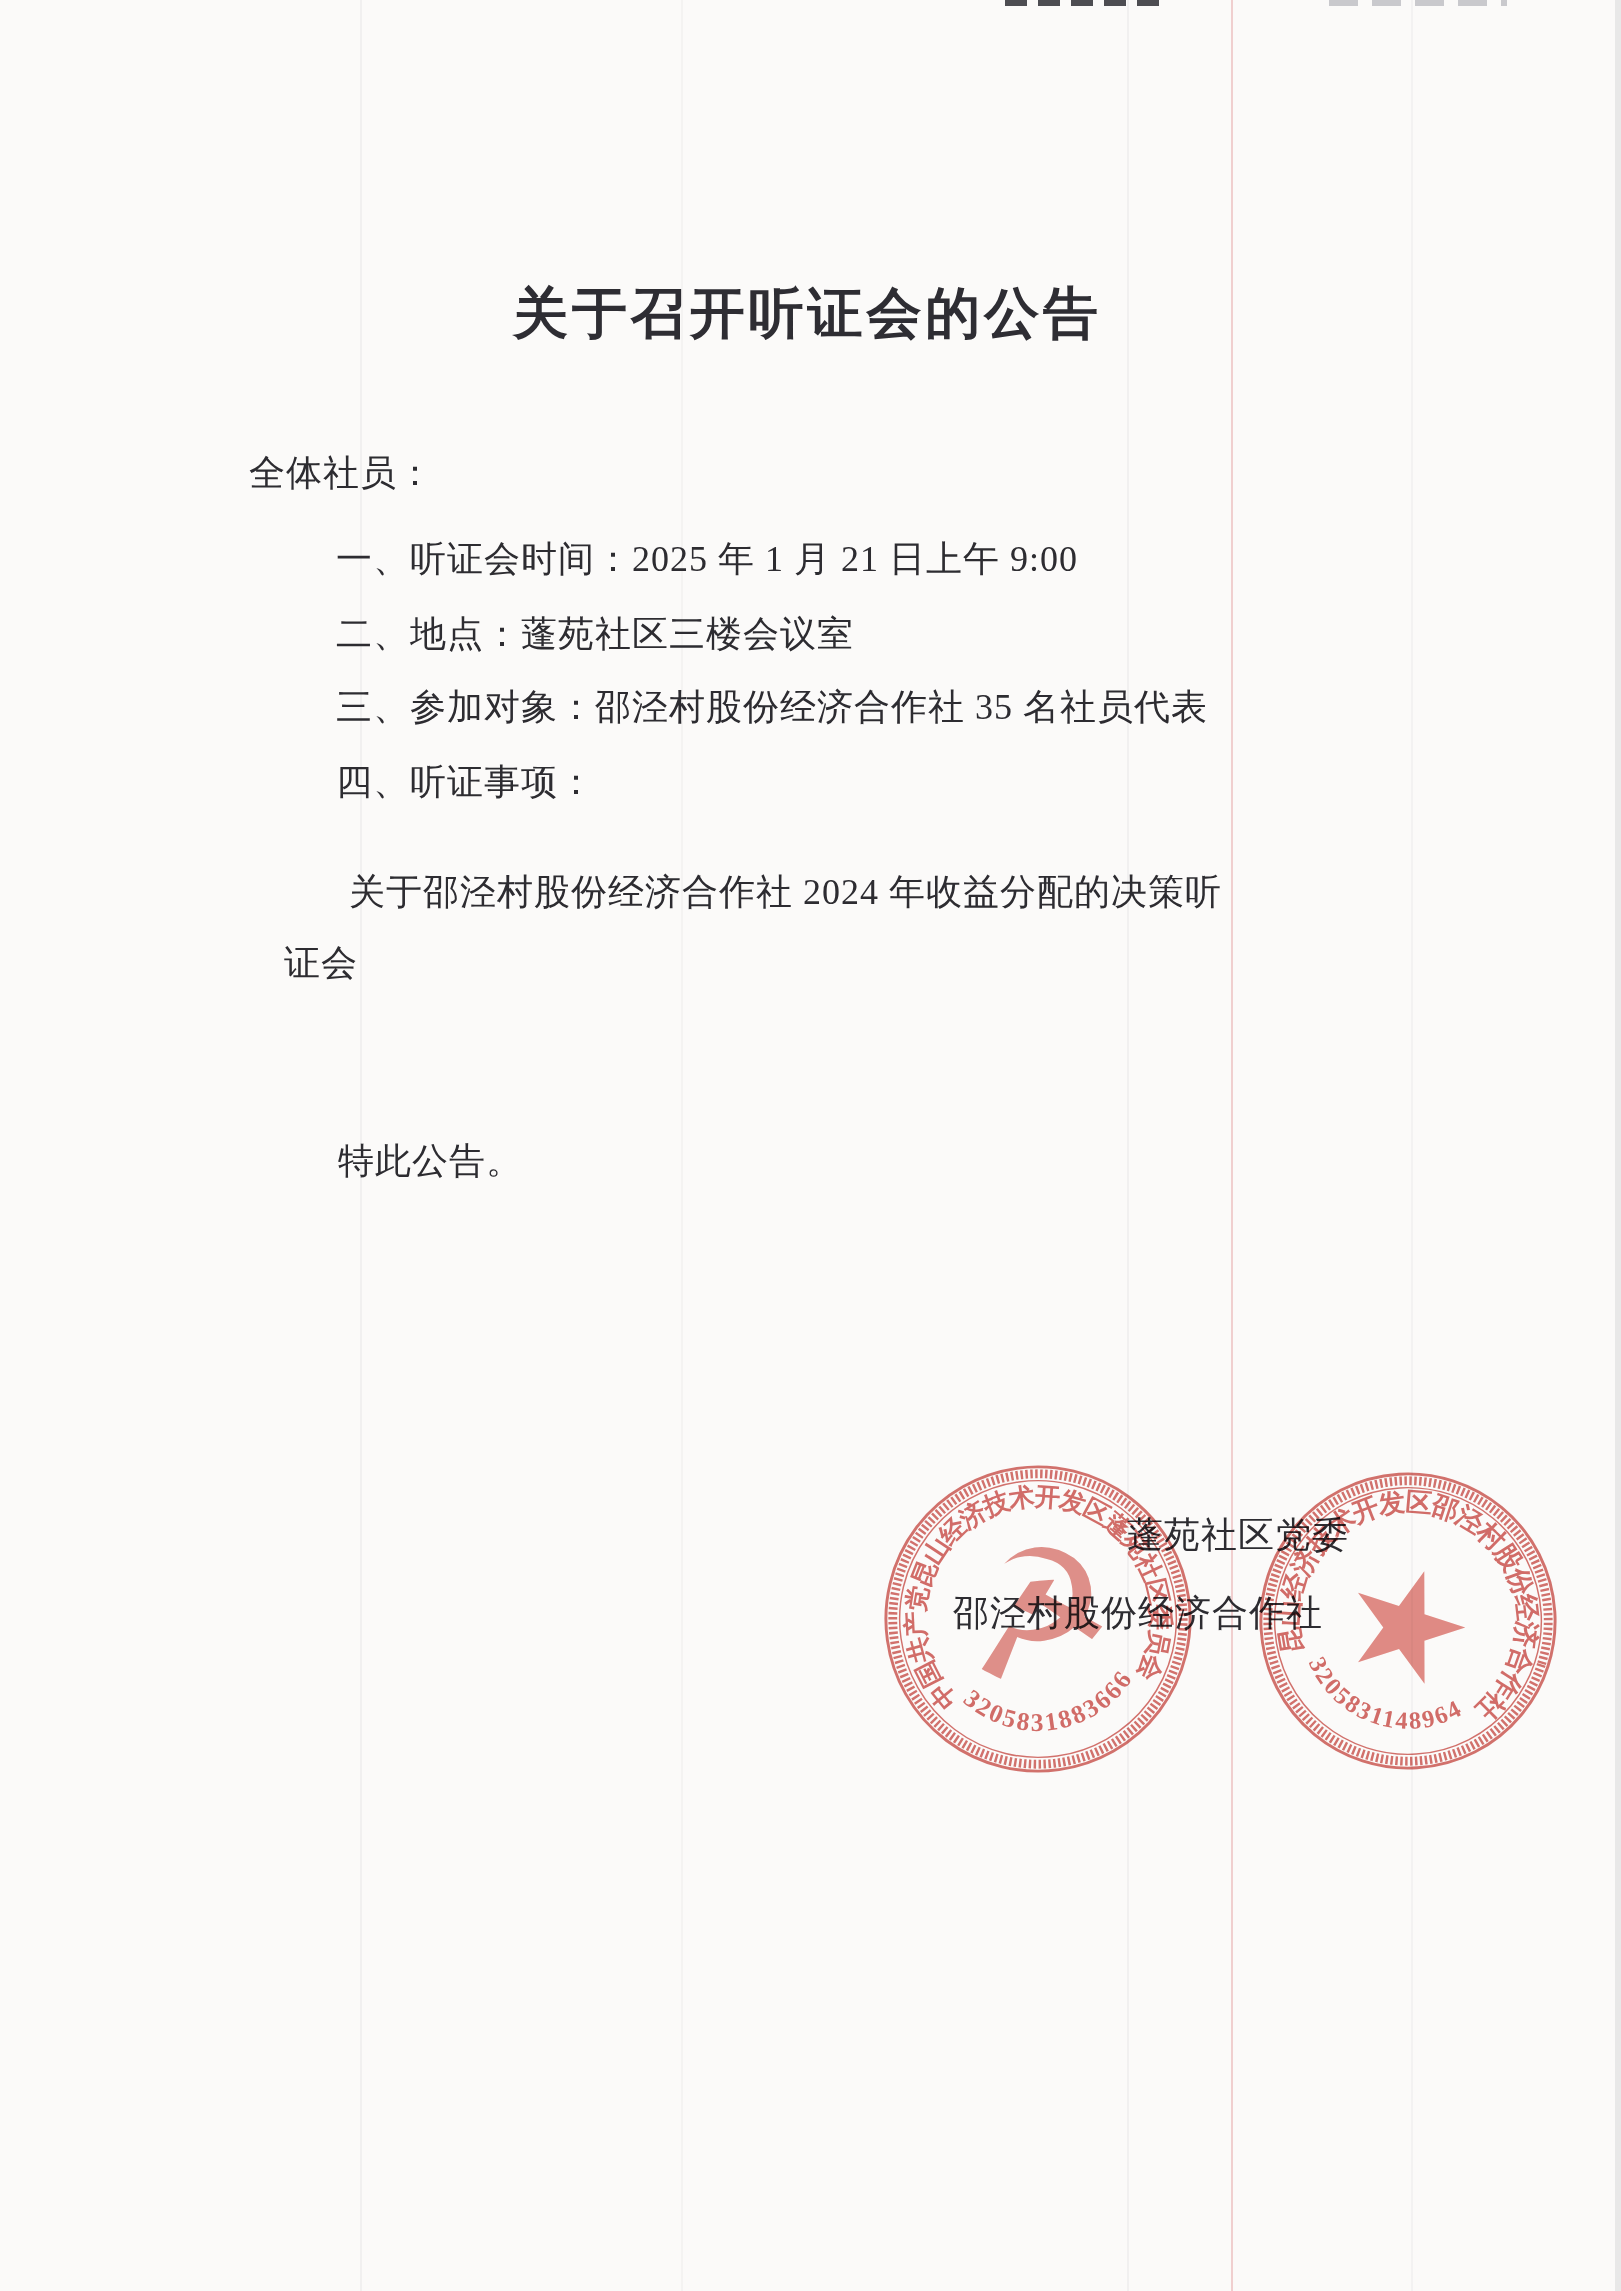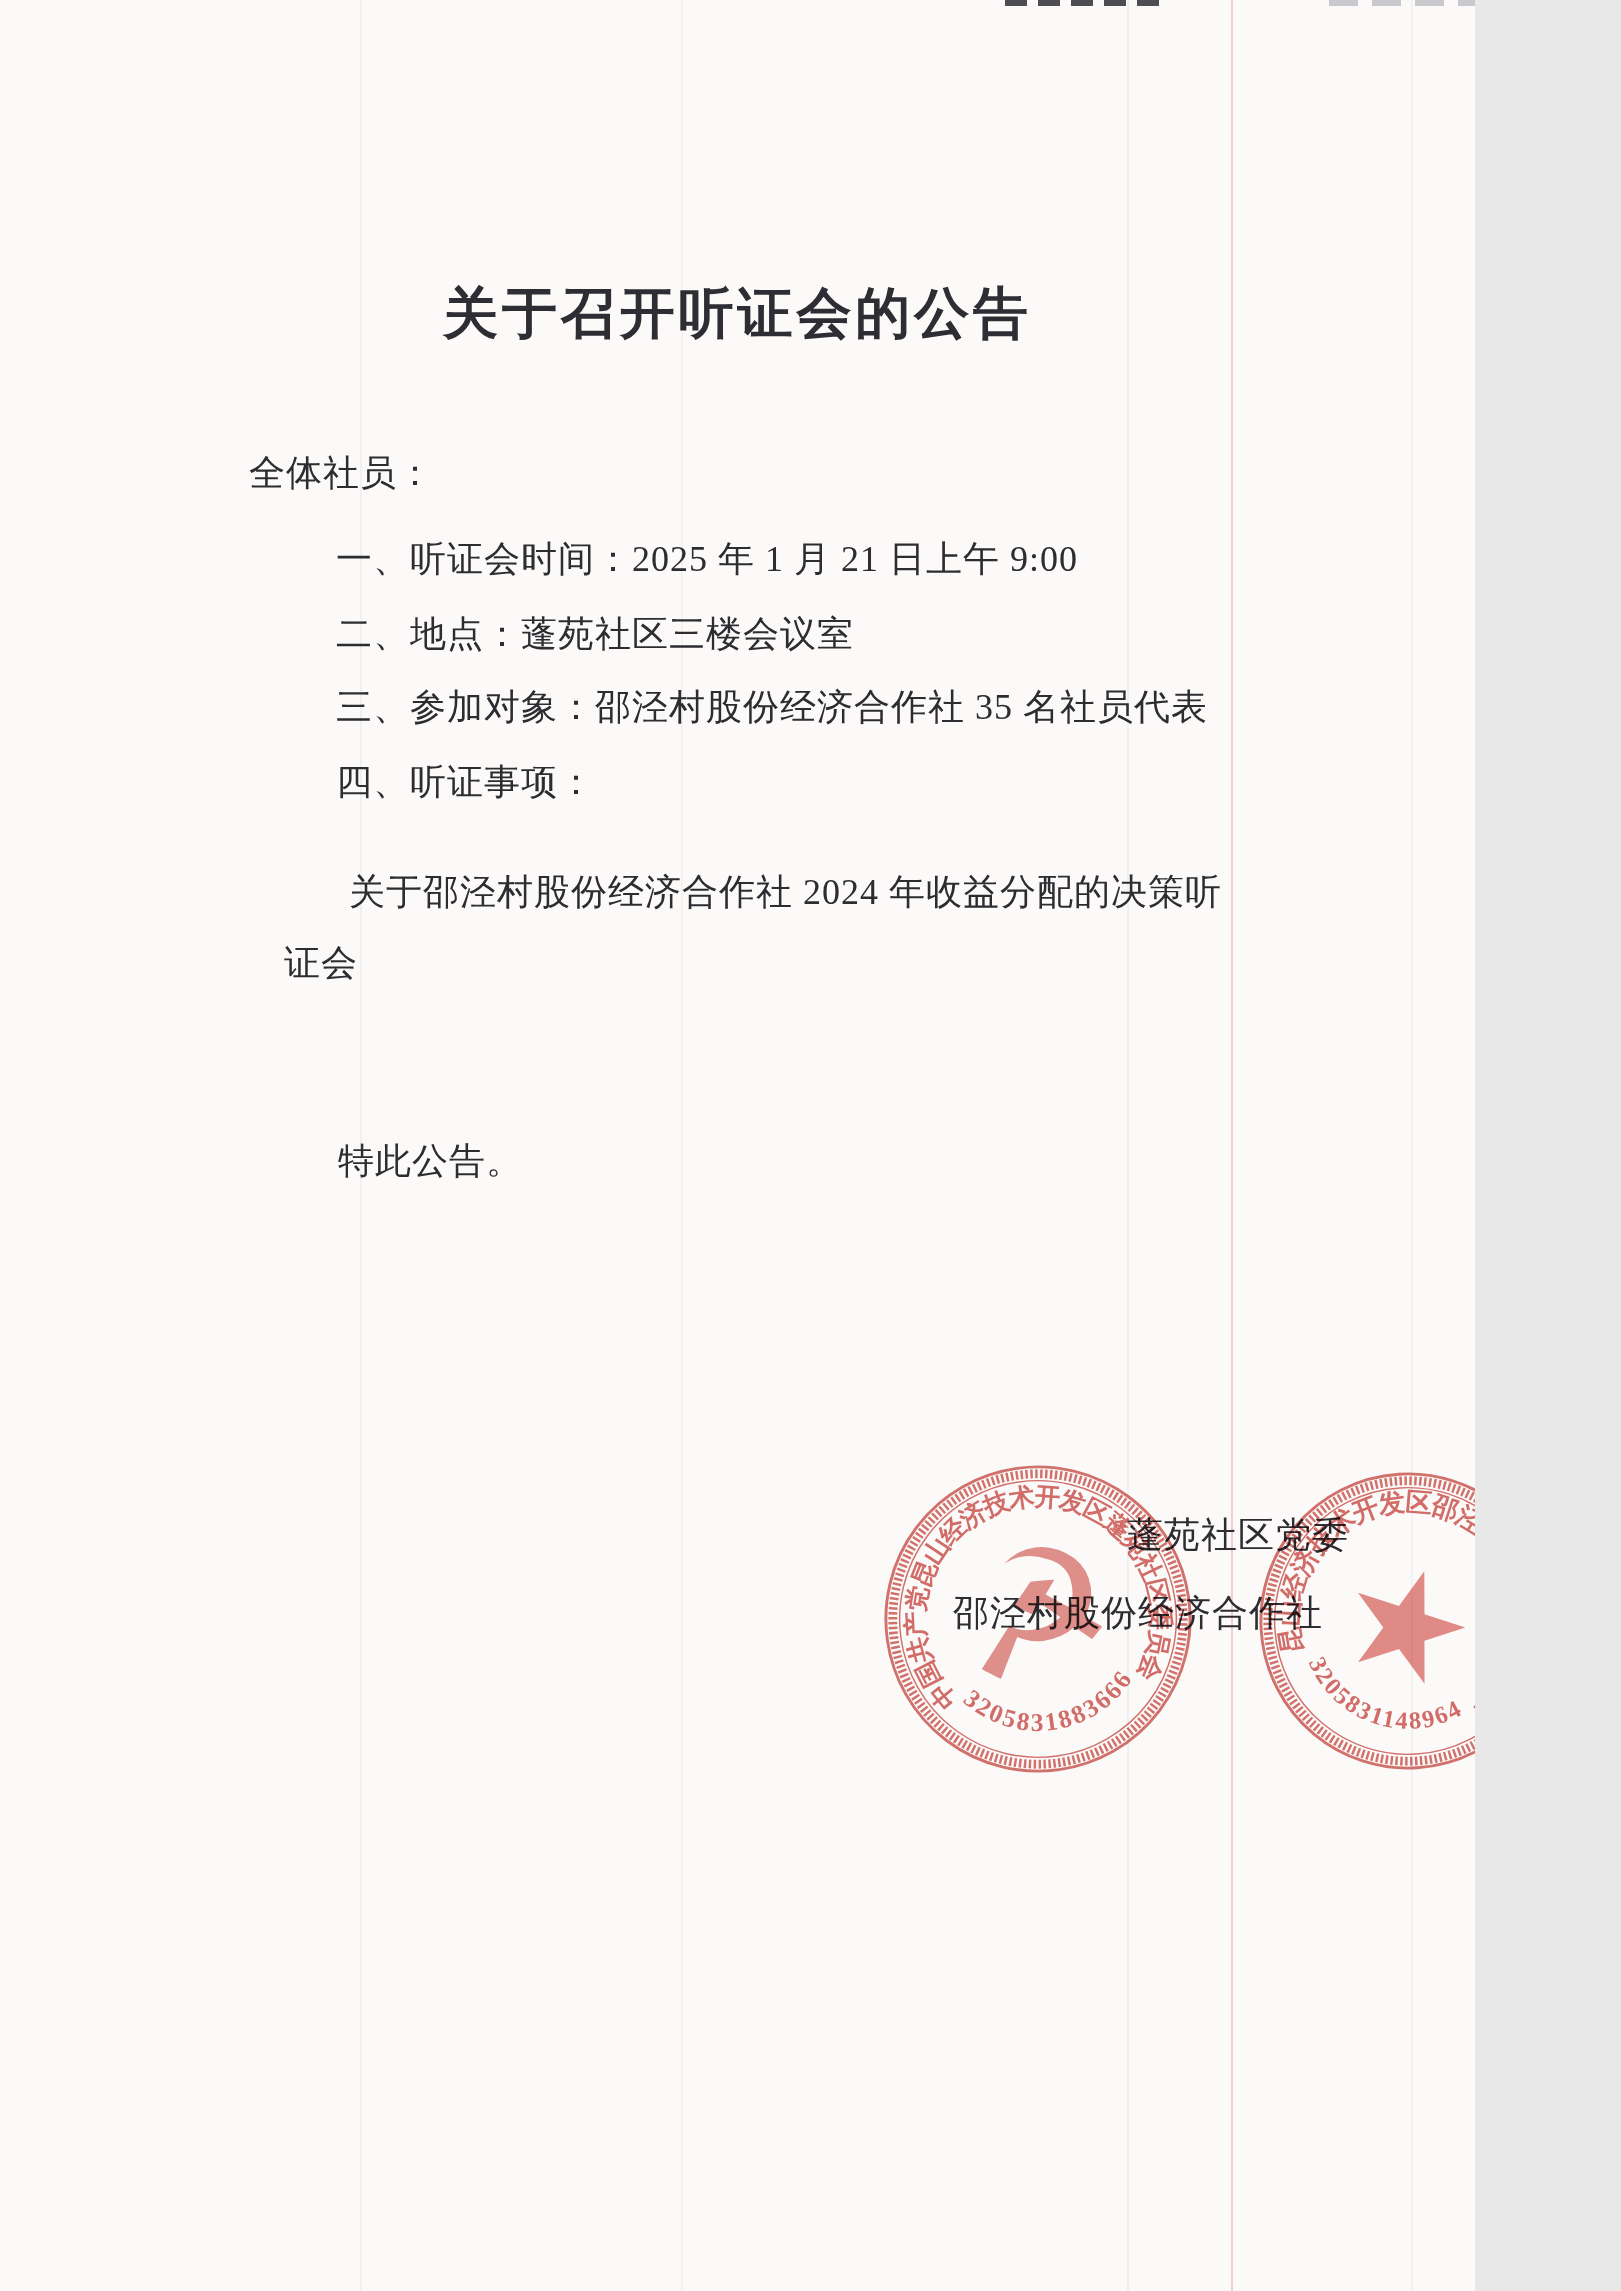--- a/index.html
+++ b/index.html
@@ -1,18 +1,18 @@
 <!DOCTYPE html>
 <html><head>
 <meta charset="utf-8">
 <style>
   html,body{margin:0;padding:0;background:#e8e8e8;}
   .page{
     position:relative;
-    width:1475px;height:2292px;
+    width:1615px;height:2292px;
     background:#fbfaf9;
     overflow:hidden;
     font-family:"Liberation Serif","DejaVu Serif",serif;
     color:#2d2c31;
   }
   
   .vline{position:absolute;top:0;bottom:0;width:2px;pointer-events:none;}
   .vline.l1{left:360px;background:rgba(60,60,70,0.05);}
   .vline.l2{left:681px;background:rgba(60,60,70,0.035);}
   .vline.l3{left:1127px;background:rgba(60,60,70,0.05);}

